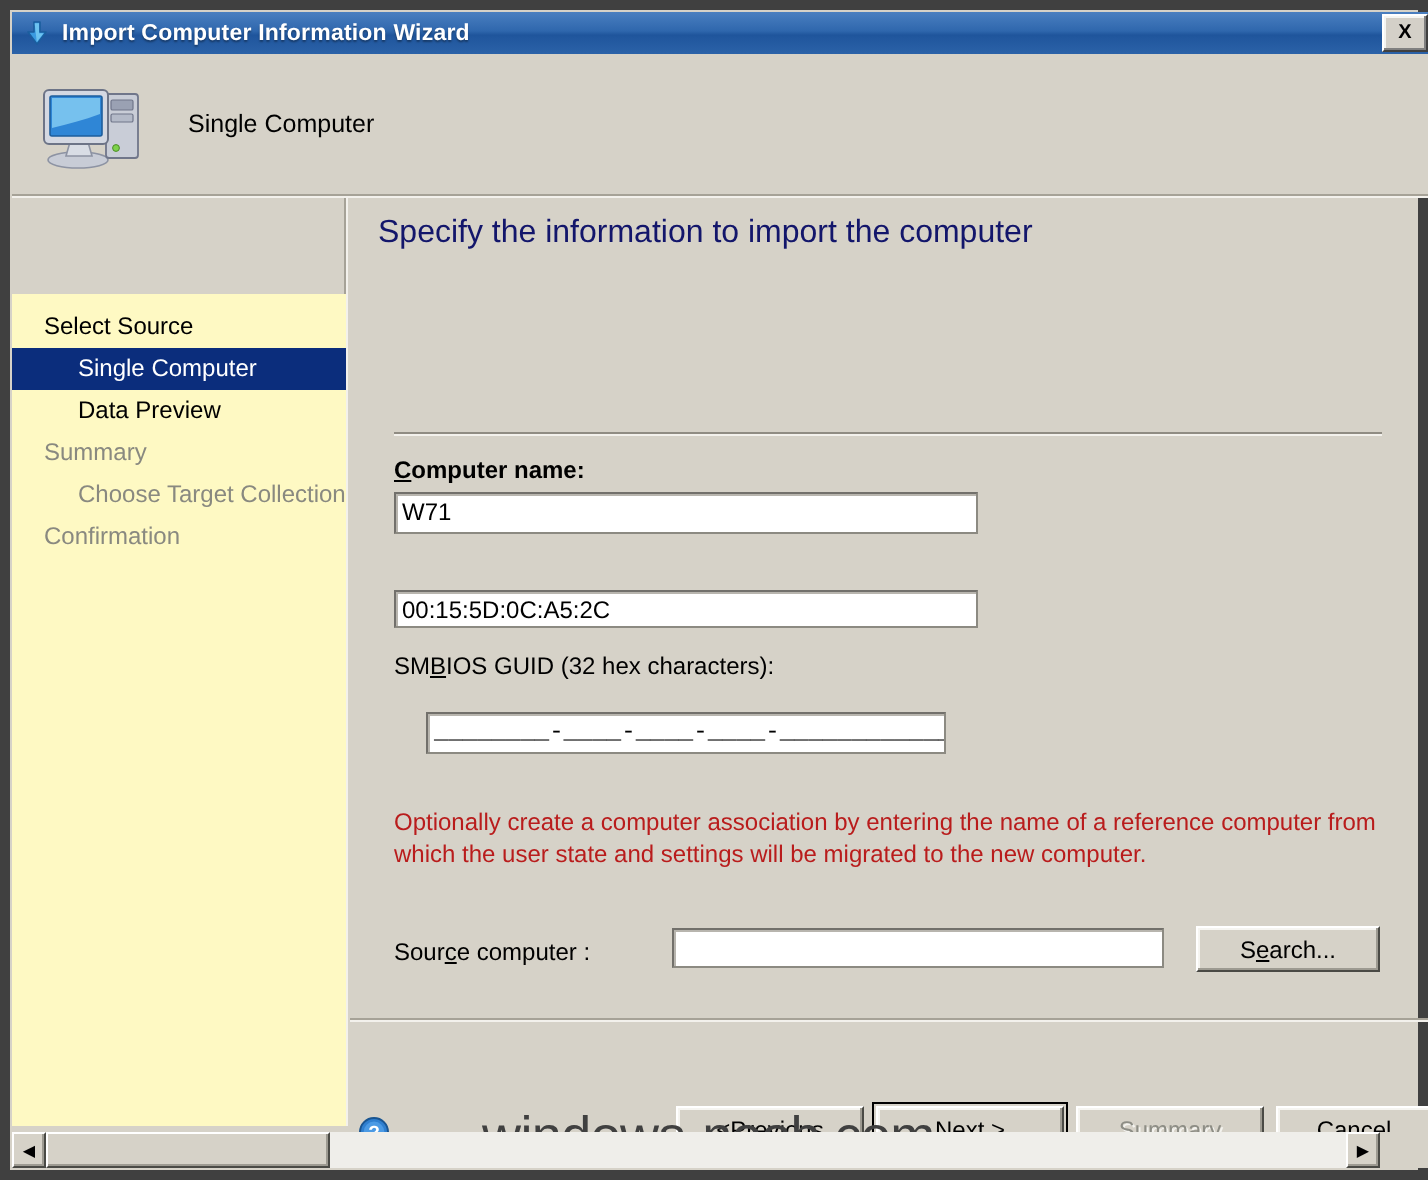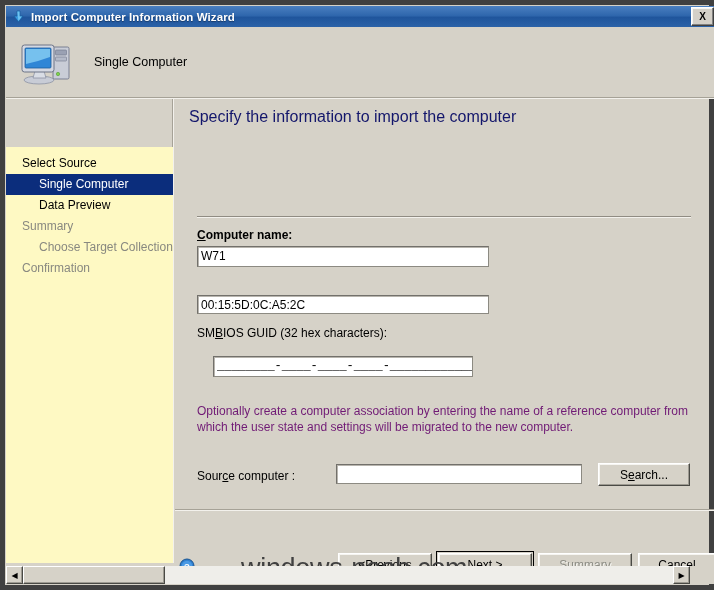--- a/index.html
+++ b/index.html
@@ -206,21 +206,21 @@
     font-family: "Liberation Mono", monospace;
     font-size: 12px;
   }
 
   .assoc-text {
     position: absolute;
     left: 22px; top: 303px;
     width: 492px;
     font-size: 12px;
     line-height: 16px;
-    color: #701a75;
+    color: #b91c1c;
   }
 
   .button {
     position: absolute;
     box-sizing: border-box;
     background: #d6d2c8;
     border: 1px solid #ffffff;
     border-right-color: #4a4a45;
     border-bottom-color: #4a4a45;
     box-shadow: inset -1px -1px 0 #9d9a91, inset 1px 1px 0 #f6f5f1;

